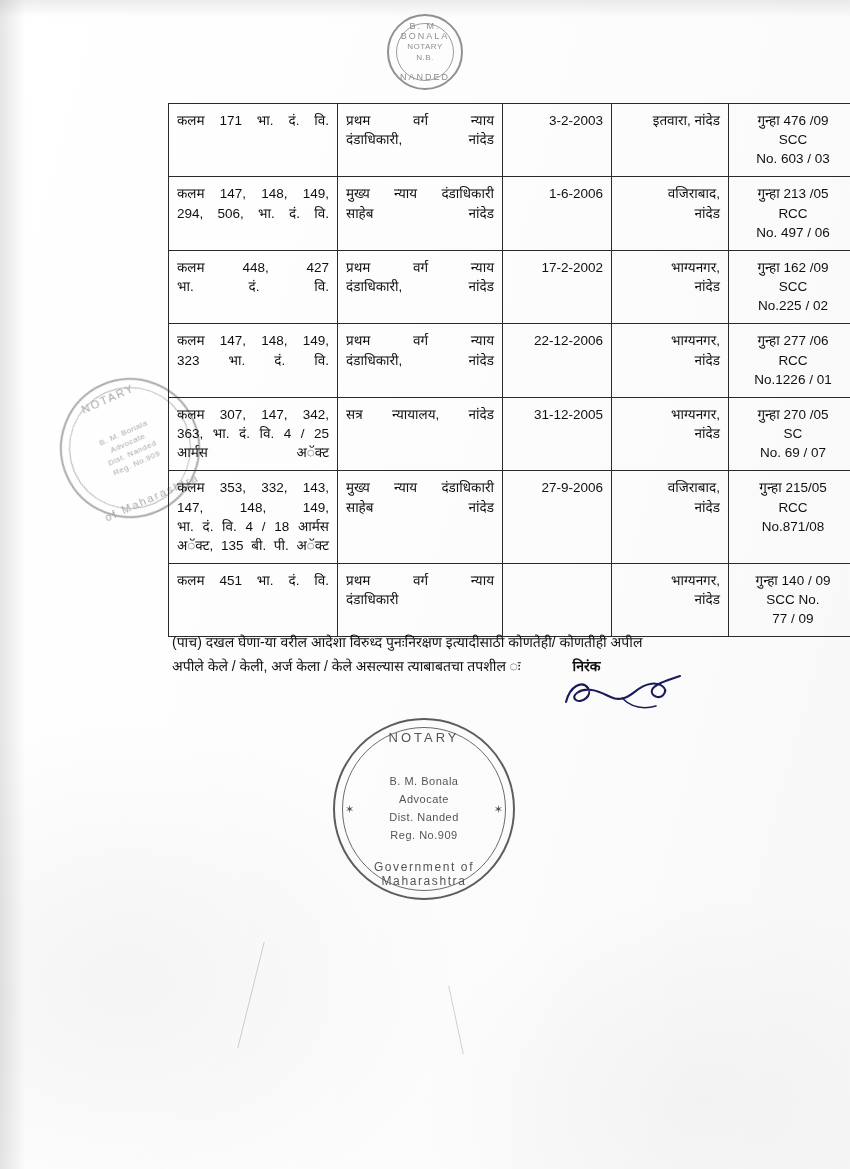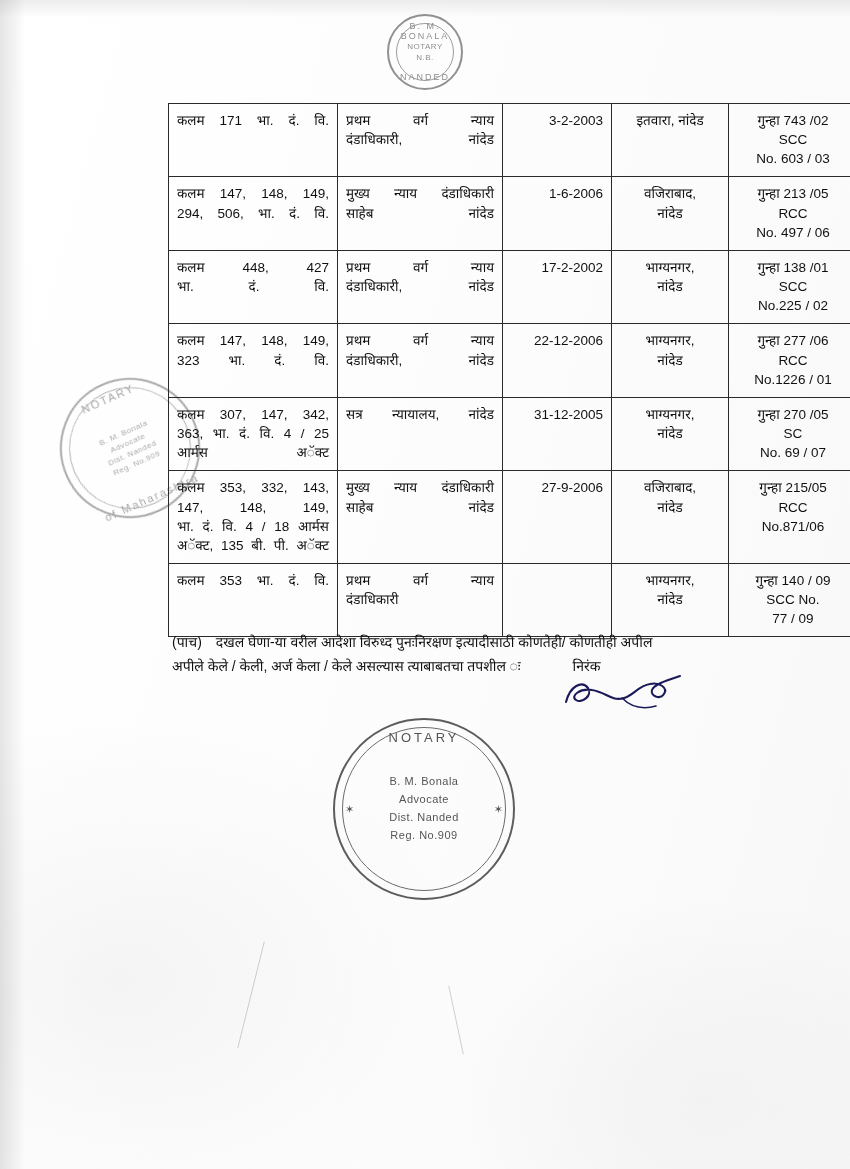--- a/index.html
+++ b/index.html
@@ -57,37 +57,37 @@
     border: 1px solid #2a2a2a;
     padding: 7px 8px 8px 8px;
     vertical-align: top;
     font-size: 13.5px;
     line-height: 1.42;
     color: #101010;
   }
   .col-a { width: 152px; text-align: justify; text-align-last: justify; }
   .col-b { width: 148px; text-align: justify; text-align-last: justify; }
   .col-c { width: 92px;  text-align: right; }
-  .col-d { width: 100px; text-align: center; }
+  .col-d { width: 100px; text-align: right; }
   .col-e { width: 112px; text-align: center; }
 
   .cell-line { display: block; }
 
   
   .para {
     position: absolute;
     left: 172px;
     top: 630px;
     width: 620px;
     font-size: 14px;
     line-height: 1.72;
     color: #101010;
   }
-  .para .lead { margin-right: 14px; }
-  .para b { font-weight: 400; padding-left: 48px; }
+  .para .lead { margin-right: 4px; }
+  .para b { font-weight: 700; padding-left: 48px; }
 
   
   .stamp {
     position: absolute;
     border-radius: 50%;
     pointer-events: none;
     opacity: .75;
   }
   .stamp-ring {
     position: absolute;
@@ -218,21 +218,21 @@
             <span class="cell-line">प्रथम     वर्ग     न्याय</span>
             <span class="cell-line">दंडाधिकारी, नांदेड</span>
           </td>
           <td class="col-c">
             <span class="cell-line">3-2-2003</span>
           </td>
           <td class="col-d">
             <span class="cell-line">इतवारा, नांदेड</span>
           </td>
           <td class="col-e">
-            <span class="cell-line">गुन्हा 743 /02</span>
+            <span class="cell-line">गुन्हा 476 /09</span>
             <span class="cell-line">SCC</span>
             <span class="cell-line">No. 603 / 03</span>
           </td>
         </tr>
         <tr>
           <td class="col-a">
             <span class="cell-line">कलम 147, 148, 149,</span>
             <span class="cell-line">294, 506, भा. दं. वि.</span>
           </td>
           <td class="col-b">
@@ -262,21 +262,21 @@
             <span class="cell-line">दंडाधिकारी, नांदेड</span>
           </td>
           <td class="col-c">
             <span class="cell-line">17-2-2002</span>
           </td>
           <td class="col-d">
             <span class="cell-line">भाग्यनगर,</span>
             <span class="cell-line">नांदेड</span>
           </td>
           <td class="col-e">
-            <span class="cell-line">गुन्हा 138 /01</span>
+            <span class="cell-line">गुन्हा 162 /09</span>
             <span class="cell-line">SCC</span>
             <span class="cell-line">No.225 / 02</span>
           </td>
         </tr>
         <tr>
           <td class="col-a">
             <span class="cell-line">कलम 147, 148, 149,</span>
             <span class="cell-line">323 भा. दं. वि.</span>
           </td>
           <td class="col-b">
@@ -332,26 +332,26 @@
           <td class="col-c">
             <span class="cell-line">27-9-2006</span>
           </td>
           <td class="col-d">
             <span class="cell-line">वजिराबाद,</span>
             <span class="cell-line">नांदेड</span>
           </td>
           <td class="col-e">
             <span class="cell-line">गुन्हा 215/05</span>
             <span class="cell-line">RCC</span>
-            <span class="cell-line">No.871/06</span>
-          </td>
-        </tr>
-        <tr>
-          <td class="col-a">
-            <span class="cell-line">कलम 353 भा. दं. वि.</span>
+            <span class="cell-line">No.871/08</span>
+          </td>
+        </tr>
+        <tr>
+          <td class="col-a">
+            <span class="cell-line">कलम 451 भा. दं. वि.</span>
           </td>
           <td class="col-b">
             <span class="cell-line">प्रथम     वर्ग     न्याय</span>
             <span class="cell-line">दंडाधिकारी</span>
           </td>
           <td class="col-c">
             <span class="cell-line"></span>
           </td>
           <td class="col-d">
             <span class="cell-line">भाग्यनगर,</span>
@@ -381,15 +381,16 @@
     <div class="stamp-ring inner"></div>
     <div class="stamp-arc top">NOTARY</div>
     <span class="stamp-side l star">✶</span>
     <span class="stamp-side r star">✶</span>
     <div class="stamp-text">
       <span>B. M. Bonala</span>
       <span>Advocate</span>
       <span>Dist. Nanded</span>
       <span>Reg. No.909</span>
     </div>
+    <div class="stamp-arc bottom">Government of Maharashtra</div>
   </div>
 
 </div>
 
 </body></html>

